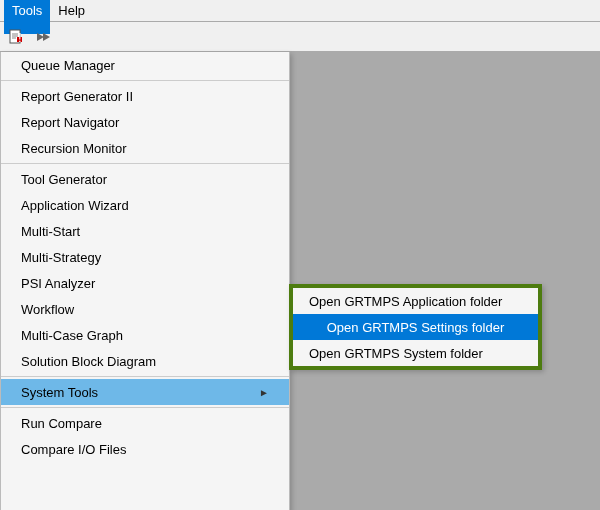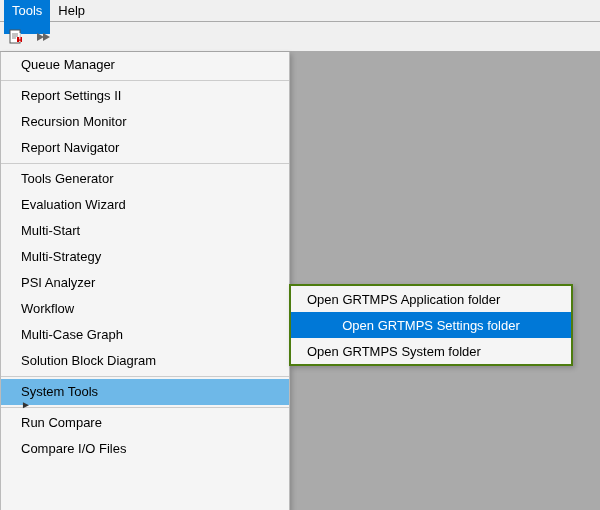--- a/index.html
+++ b/index.html
@@ -80,40 +80,40 @@
       position: relative;
       z-index: 10;
     }
 
     .menu-item {
       padding: 5px 20px;
       cursor: pointer;
       color: #000;
       white-space: nowrap;
       display: flex;
+      align-items: center;
       justify-content: space-between;
       height: 26px;
     }
 
     .menu-item.active,
     .menu-item.selected {
       background: #6eb8e8;
       color: #000;
-      flex-direction: column;
     }
 
     .submenu-arrow {
       font-size: 10px;
       color: #333;
     }
 
     .submenu-panel {
       background: #f5f5f5;
-      border: 2px solid #4d7c0f;
-      width: 284px;
+      border: 4px solid #4d7c0f;
+      width: 253px;
       box-shadow: 2px 2px 5px rgba(0,0,0,0.2);
       position: absolute;
       left: 289px;
       top: 232px;
       z-index: 11;
     }
 
     .submenu-item {
       padding: 5px 16px;
       cursor: pointer;
@@ -172,36 +172,36 @@
   <div class="dropdown-container">
     <div class="menu-panel">
 
       <div class="menu-item">
         <span>Queue Manager</span>
       </div>
 
       <hr class="menu-sep">
 
       <div class="menu-item">
-        <span>Report Settings II</span>
+        <span>Report Generator II</span>
+      </div>
+      <div class="menu-item">
+        <span>Report Navigator</span>
       </div>
       <div class="menu-item">
         <span>Recursion Monitor</span>
       </div>
-      <div class="menu-item">
-        <span>Report Navigator</span>
-      </div>
-
-      <hr class="menu-sep">
-
-      <div class="menu-item">
-        <span>Tools Generator</span>
-      </div>
-      <div class="menu-item">
-        <span>Evaluation Wizard</span>
+
+      <hr class="menu-sep">
+
+      <div class="menu-item">
+        <span>Tool Generator</span>
+      </div>
+      <div class="menu-item">
+        <span>Application Wizard</span>
       </div>
       <div class="menu-item">
         <span>Multi-Start</span>
       </div>
       <div class="menu-item">
         <span>Multi-Strategy</span>
       </div>
       <div class="menu-item">
         <span>PSI Analyzer</span>
       </div>

